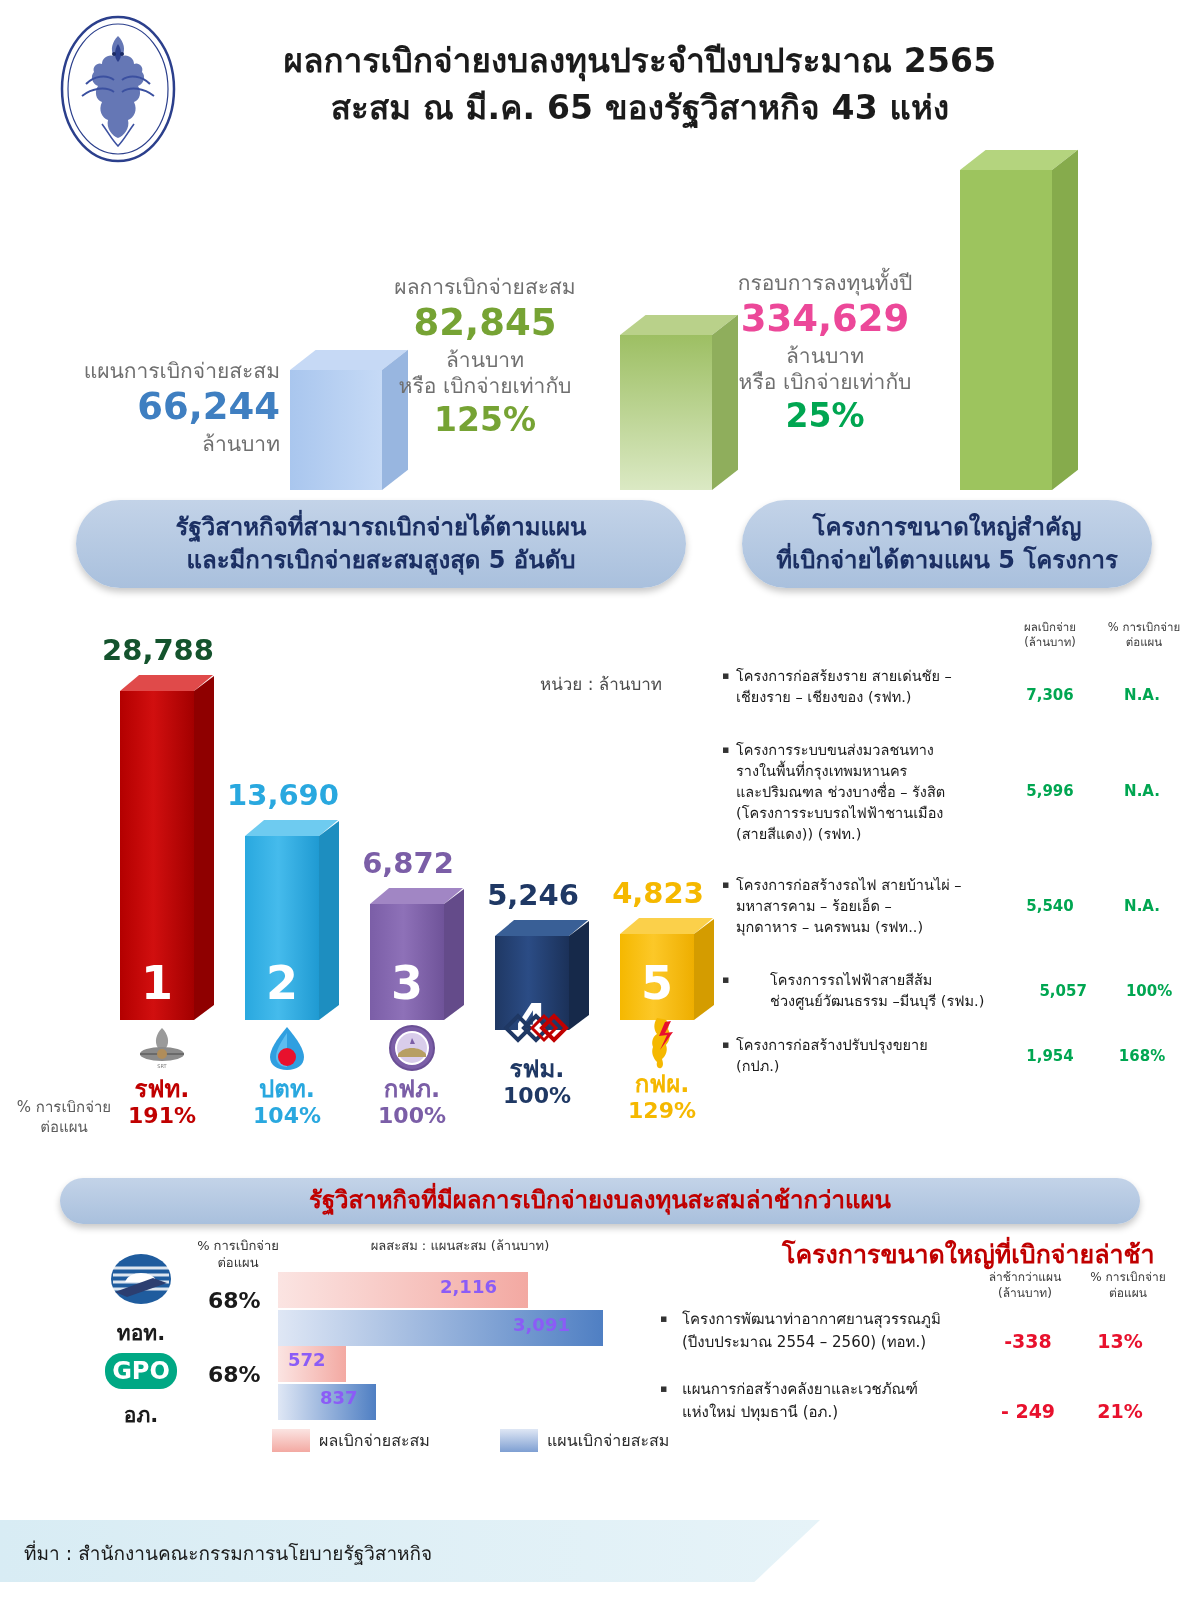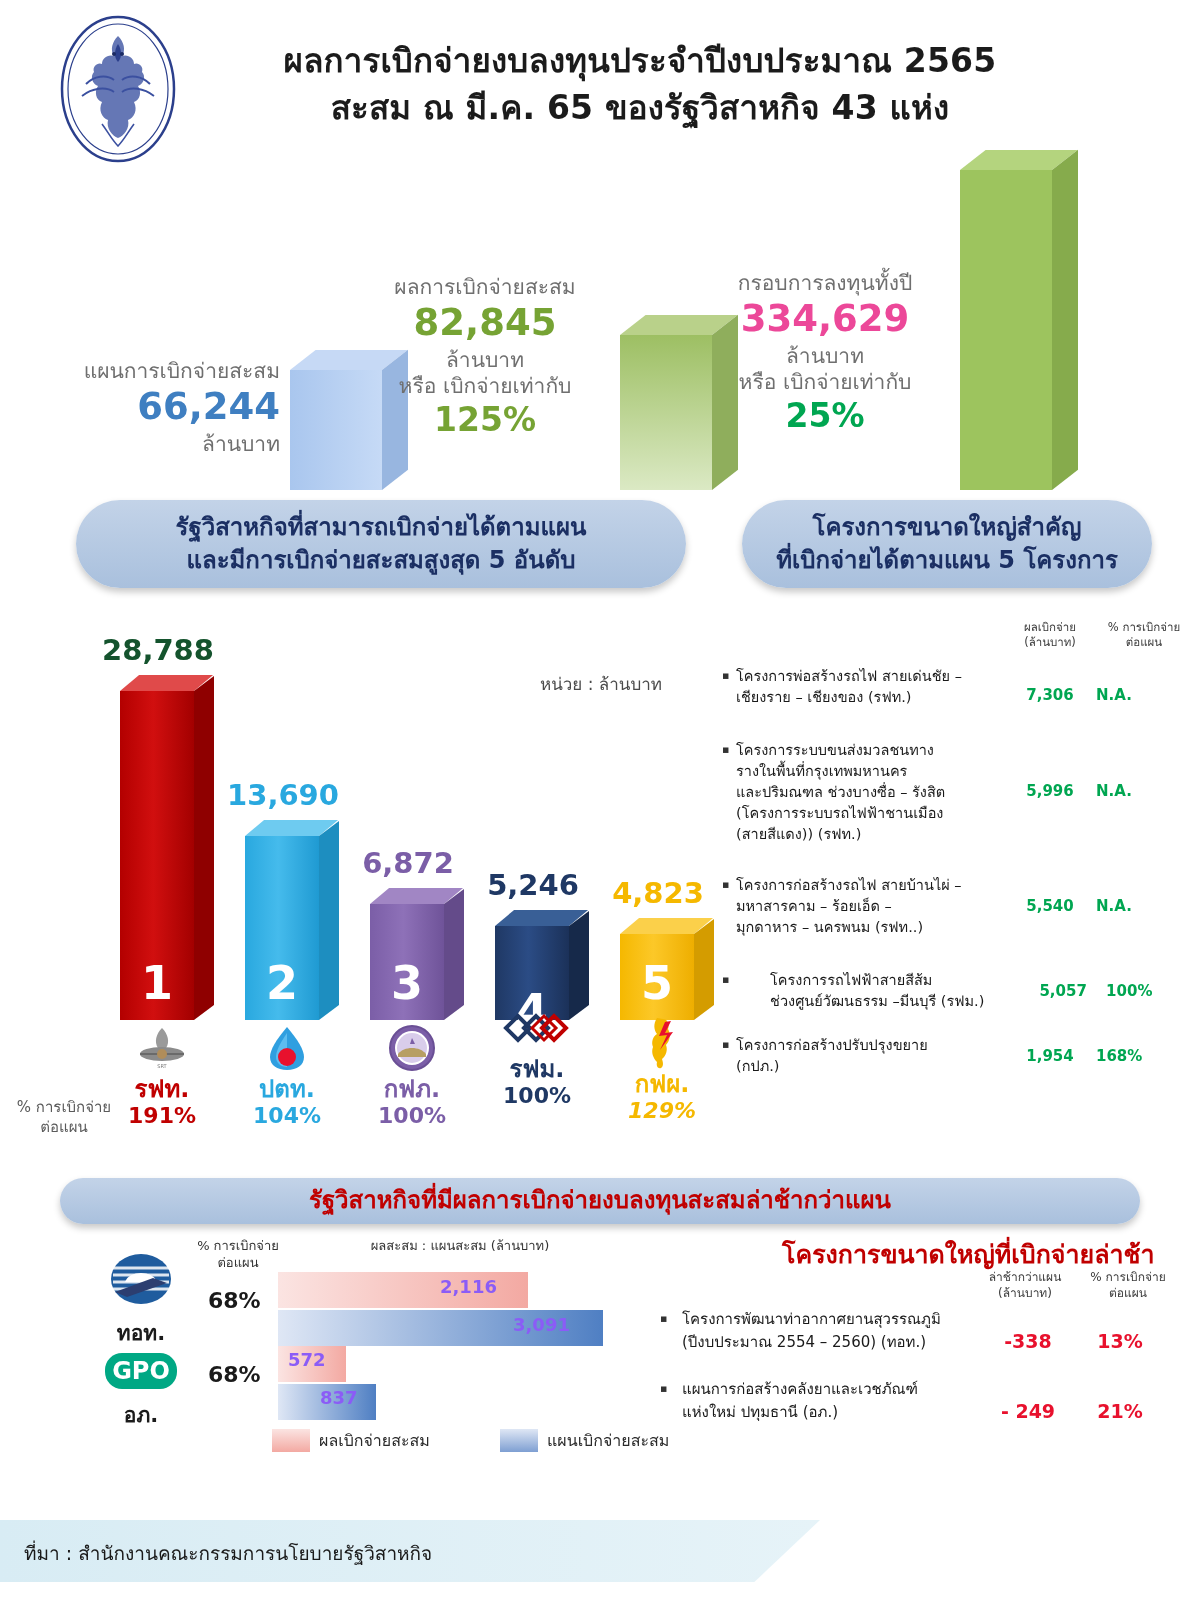--- a/index.html
+++ b/index.html
@@ -89,21 +89,21 @@
   .axis-note { position:absolute; font-size:15px; color:#5a5a5a; line-height:1.3; text-align:center;}
   .unit-note { position:absolute; font-size:17px; color:#4a4a4a; }
 
   
   .ptable { position:absolute; left:722px; top:620px; width:470px; }
   .phead { position:absolute; font-size:11.5px; color:#3a3a3a; text-align:center; line-height:1.3; }
   .prow { position:absolute; width:470px; display:flex; }
   .pbul { width:14px; font-size:11px; color:#333; padding-top:3px; }
   .ptext { width:268px; font-size:14.5px; color:#1a1a1a; line-height:1.45; }
   .pv1 { width:92px; text-align:center; font-size:15px; font-weight:bold; color:#00a651; }
-  .pv2 { width:92px; font-size:15px; font-weight:bold; color:#00a651; }
+  .pv2 { width:92px; text-align:center; font-size:15px; font-weight:bold; color:#00a651; }
 
   
   .bsec { position:absolute; left:0; top:1230px; width:1200px; }
   .bhead { position:absolute; font-size:13px; color:#333; text-align:center; line-height:1.3; }
   .hbar-pink { position:absolute; height:36px; background:linear-gradient(to right,#fbe4e2,#f3a9a2); }
   .hbar-blue { position:absolute; height:36px; background:linear-gradient(to right,#dfe7f5,#4f7fc3); }
   .hval { position:absolute; font-size:18px; font-weight:bold; color:#8b5cf6; }
   .bpct { position:absolute; font-size:22px; font-weight:bold; color:#1a1a1a; }
   .blogo { position:absolute; width:86px; text-align:center; }
   .blogo .bn { font-size:21px; font-weight:bold; color:#1b1b1b; margin-top:2px; }
@@ -237,21 +237,21 @@
     </div>
 
     <div class="cbar" style="left:370px; top:268px; width:94px; height:132px;">
       <div class="val" style="top:-42px; color:#7b5ea7;">6,872</div>
       <div class="ct" style="left:0; top:0; width:74px; height:16px; background:#a186c4; transform:skewX(-50deg); transform-origin:bottom left;"></div>
       <div class="cs" style="left:74px; top:16px; height:116px; background:#644b8a; transform:skewY(-37deg); transform-origin:top left;"></div>
       <div class="cf" style="top:16px; height:116px; background:linear-gradient(to right,#7b5ea7,#8e71b8 45%,#6f5399);"></div>
       <div class="rank">3</div>
     </div>
 
-    <div class="cbar" style="left:495px; top:290px; width:94px; height:138px;">
+    <div class="cbar" style="left:495px; top:300px; width:94px; height:138px;">
       <div class="val" style="top:-42px; color:#1f3864;">5,246</div>
       <div class="ct" style="left:0; top:0; width:74px; height:16px; background:#395f96; transform:skewX(-50deg); transform-origin:bottom left;"></div>
       <div class="cs" style="left:74px; top:16px; height:94px; background:#16294a; transform:skewY(-37deg); transform-origin:top left;"></div>
       <div class="cf" style="top:16px; height:94px; background:linear-gradient(to right,#1f3864,#2b4c85 45%,#1b3159);"></div>
       <div class="rank">4</div>
     </div>
 
     <div class="cbar" style="left:620px; top:298px; width:94px; height:102px;">
       <div class="val" style="top:-42px; color:#f5b800;">4,823</div>
       <div class="ct" style="left:0; top:0; width:74px; height:16px; background:#fbd04a; transform:skewX(-50deg); transform-origin:bottom left;"></div>
@@ -322,37 +322,37 @@
     <div class="agency" style="left:610px; top:395px;">
       <div class="logo-box">
         <svg width="42" height="54" viewBox="0 0 42 54">
           <path d="M16 2 C12 8 13 14 16 18 C12 20 10 26 12 31 C10 36 12 42 16 46
                    C15 50 17 53 20 52 C23 50 22 46 21 43 C25 40 27 34 25 29
                    C29 25 30 18 27 13 C29 8 26 3 22 3 Z" fill="#f5b800"></path>
           <path d="M24 6 L18 20 L26 19 L19 34 L32 16 L24 17 L30 5 Z" fill="#e8112d"></path>
         </svg>
       </div>
       <div class="an" style="color:#f5b800;">กฟผ.</div>
-      <div class="ap" style="color:#f5b800;font-style:italic;">129%</div>
+      <div class="ap" style="color:#f5b800;">129%</div>
     </div>
   </div>
 
   <div class="ptable">
     <div class="phead" style="left:282px; top:0; width:92px;">
       <div>ผลเบิกจ่าย</div>
       <div>(ล้านบาท)</div>
     </div>
     <div class="phead" style="left:374px; top:0; width:96px;">
       <div>% การเบิกจ่าย</div>
       <div>ต่อแผน</div>
     </div>
 
     <div class="prow" style="top:46px;">
       <div class="pbul">▪</div>
-      <div class="ptext" style="white-space:pre-line;">โครงการพ่อสร้างรถไฟ สายเด่นชัย –
+      <div class="ptext" style="white-space:pre-line;">โครงการก่อสร้ยงราย สายเด่นชัย –
 เชียงราย – เชียงของ (รฟท.)</div>
       <div class="pv1" style="padding-top:20px;">7,306</div>
       <div class="pv2" style="padding-top:20px;">N.A.</div>
     </div>
 
     <div class="prow" style="top:120px;">
       <div class="pbul">▪</div>
       <div class="ptext" style="white-space:pre-line;">โครงการระบบขนส่งมวลชนทาง
 รางในพื้นที่กรุงเทพมหานคร
 และปริมณฑล ช่วงบางซื่อ – รังสิต

